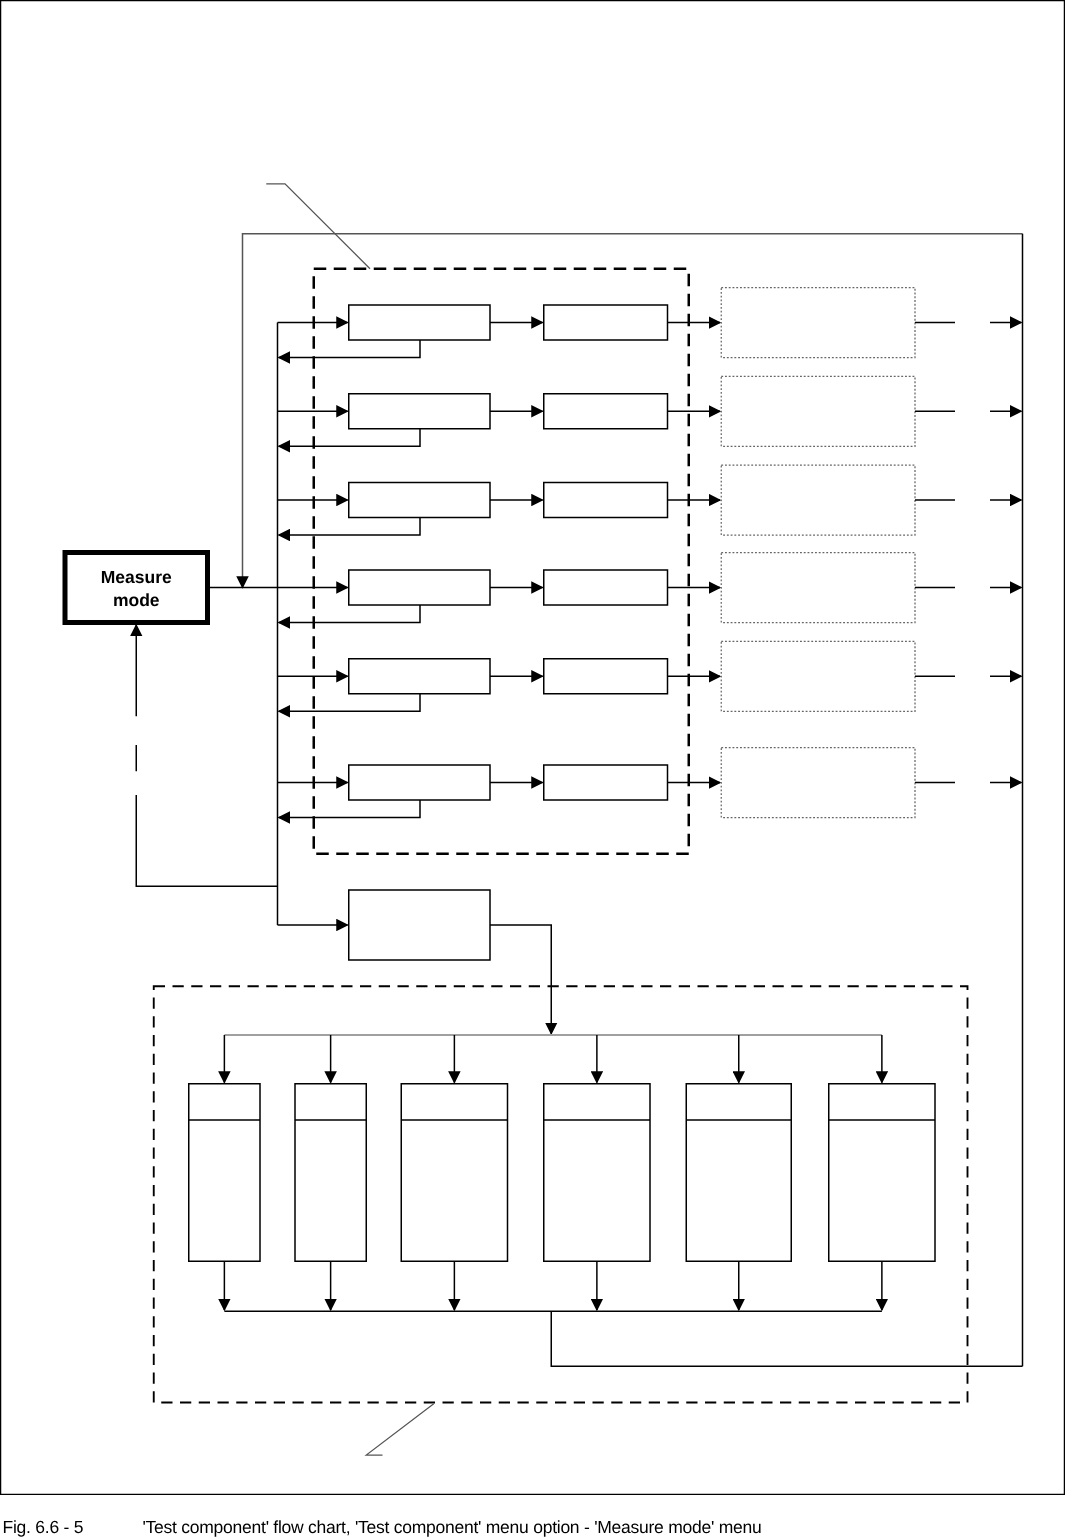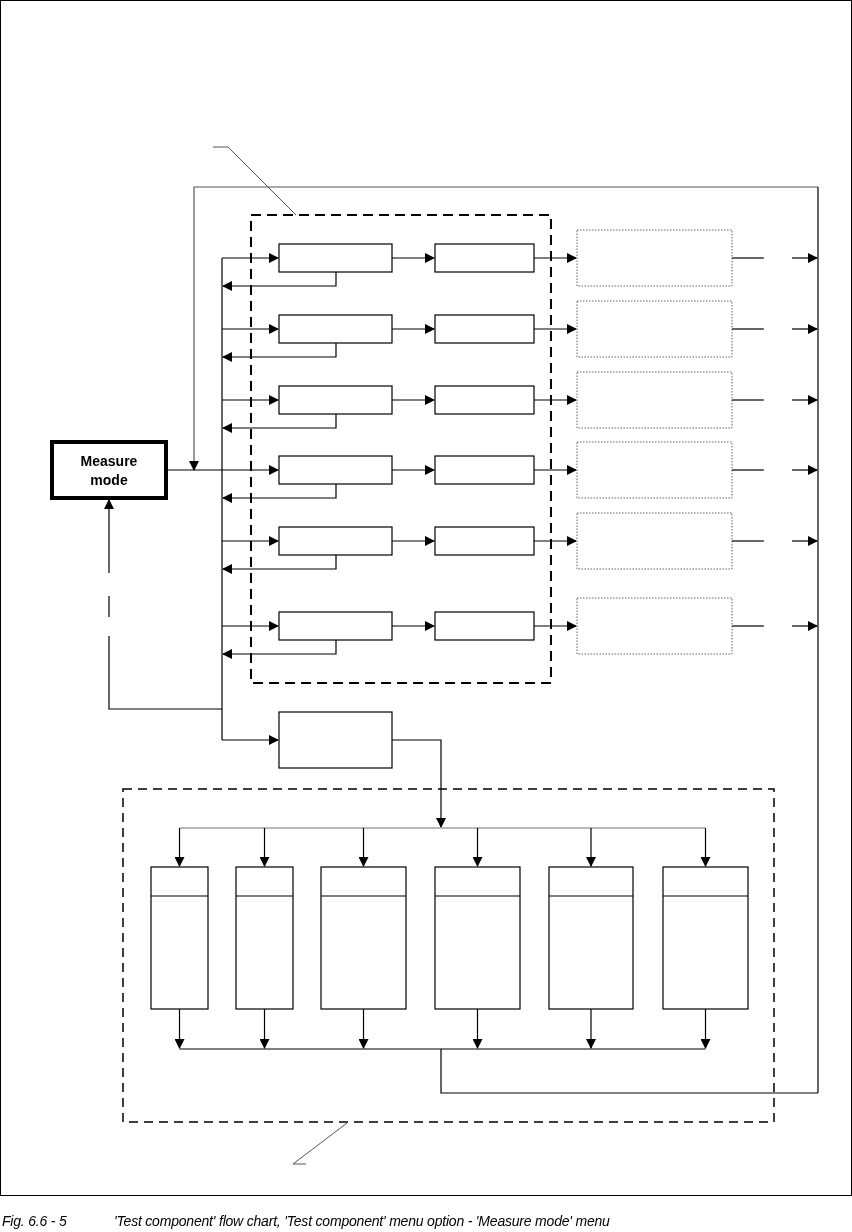--- a/index.html
+++ b/index.html
@@ -1,19 +1,19 @@
 <!DOCTYPE html>
 <html><head>
 <meta charset="utf-8">
 <style>
   html, body { margin: 0; padding: 0; background: #ffffff; }
   body { width: 852px; height: 1232px; position: relative; overflow: hidden; font-family: "Liberation Sans", sans-serif; }
   #frame { position: absolute; left: 0; top: 0; width: 852px; height: 1196px; box-sizing: border-box; border: 1.5px solid #000; }
   #diagram { position: absolute; left: 0; top: 0; width: 852px; height: 1196px; }
-  .caption { position: absolute; left: 2px; top: 1213px; font-size: 14px; font-style: italic; color: #000; white-space: nowrap; letter-spacing: -0.2px; }
+  .caption { position: absolute; left: 2px; top: 1213px; font-size: 14px; color: #000; white-space: nowrap; letter-spacing: -0.2px; }
   .caption .fig { display: inline-block; width: 112px; }
   .mm-label { font-family: "Liberation Sans", sans-serif; font-weight: bold; font-size: 14px; fill: #000; }
 </style>
 </head>
 <body>
 
 <div id="frame"></div>
 
 <svg id="diagram" xmlns="http://www.w3.org/2000/svg" viewBox="0 0 852 1196">
   <defs>

